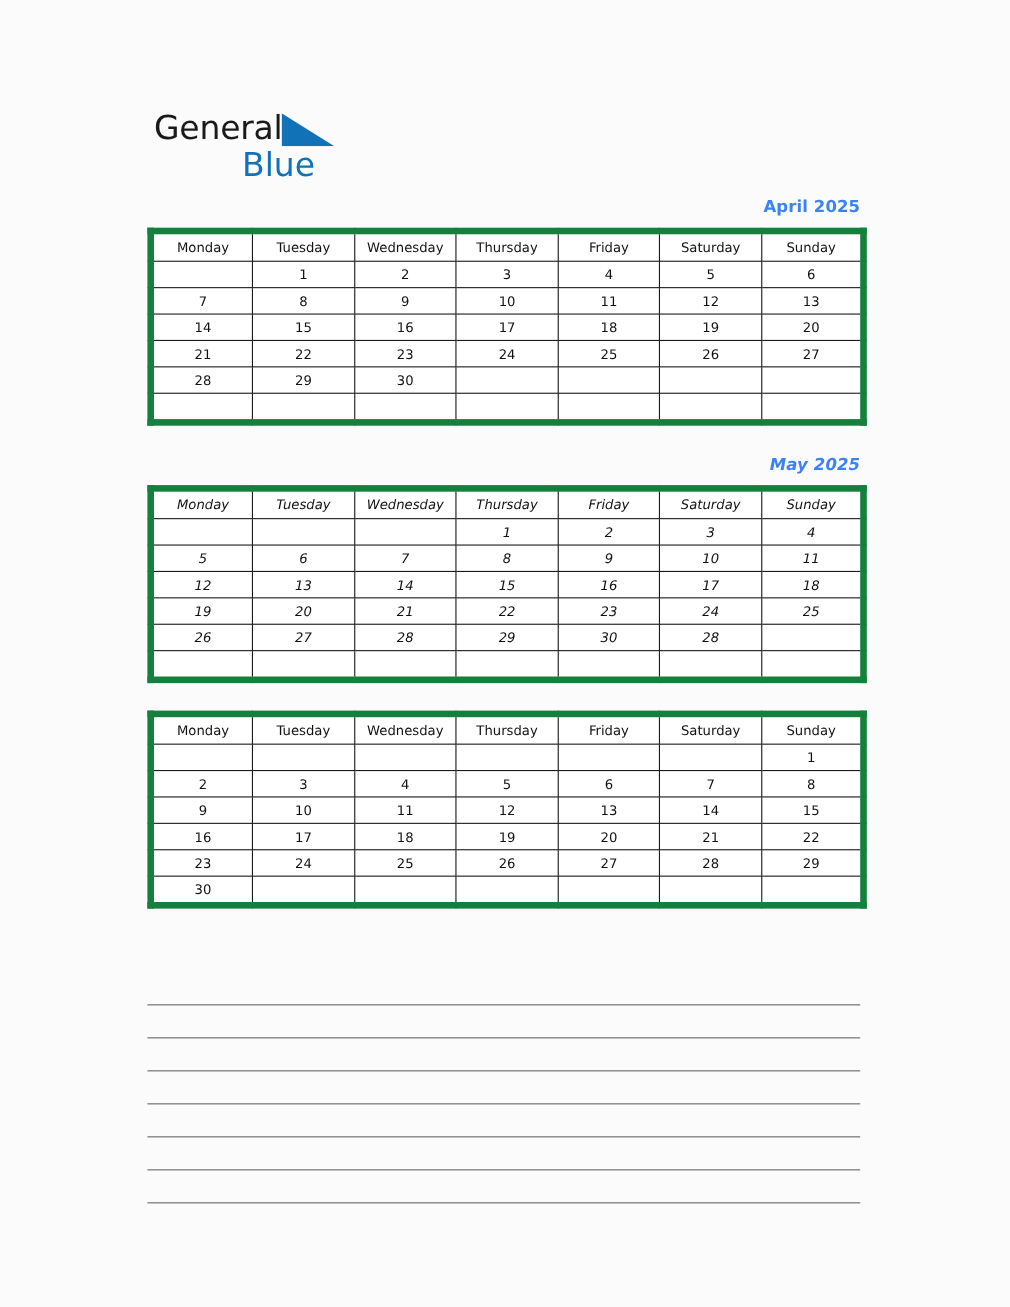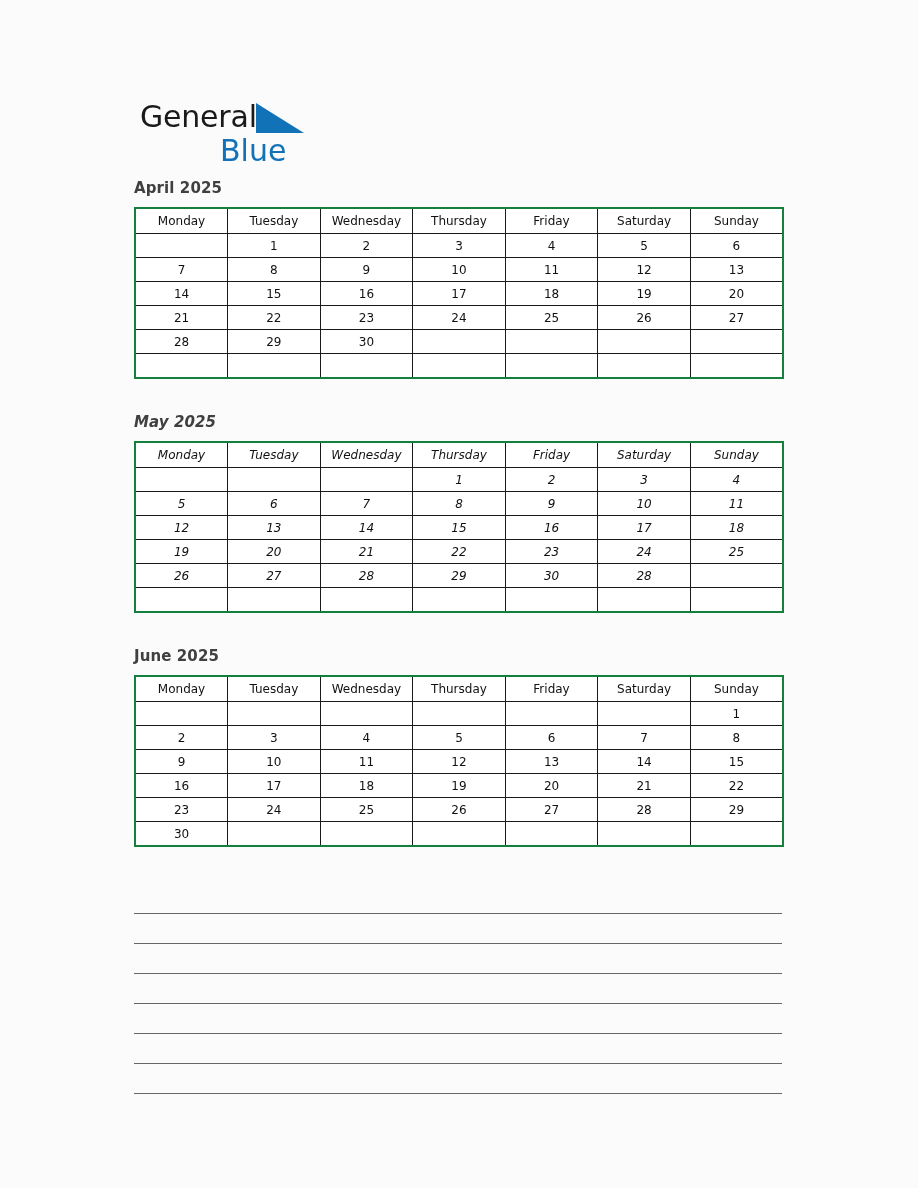--- a/index.html
+++ b/index.html
@@ -71,36 +71,36 @@
   .cal-block {
     position: absolute;
     left: 134px;
     width: 648px;
   }
   #block-0 { top: 178px; }
   #block-1 { top: 412px; font-style: italic; }
   #block-2 { top: 646px; }
 
   .cal-title {
-    text-align: left;
+    text-align: right;
     font-family: "DejaVu Sans", sans-serif;
     font-size: 15px;
     font-weight: bold;
     letter-spacing: 0.1px;
-    color: #404040;
+    color: #3b82f6;
     height: 20px;
     line-height: 20px;
     margin-bottom: 9px;
   }
 
   table.cal {
     border-collapse: collapse;
     table-layout: fixed;
     width: 648px;
-    border: 2px solid #15803d;
+    border: 6px solid #15803d;
   }
   table.cal col { width: 92.57px; }
   table.cal th,
   table.cal td {
     border: 1px solid #1a1a1a;
     height: 23px;
     text-align: center;
     vertical-align: middle;
     font-size: 12px;
     font-weight: normal;
@@ -299,21 +299,20 @@
           <td></td>
           <td></td>
           <td></td>
           <td></td>
         </tr>
       </tbody>
     </table>
   </div>
 
   <div class="cal-block" id="block-2">
-    <div class="cal-title">June 2025</div>
     <table class="cal">
       <colgroup>
           <col>
           <col>
           <col>
           <col>
           <col>
           <col>
           <col>
         </colgroup>

